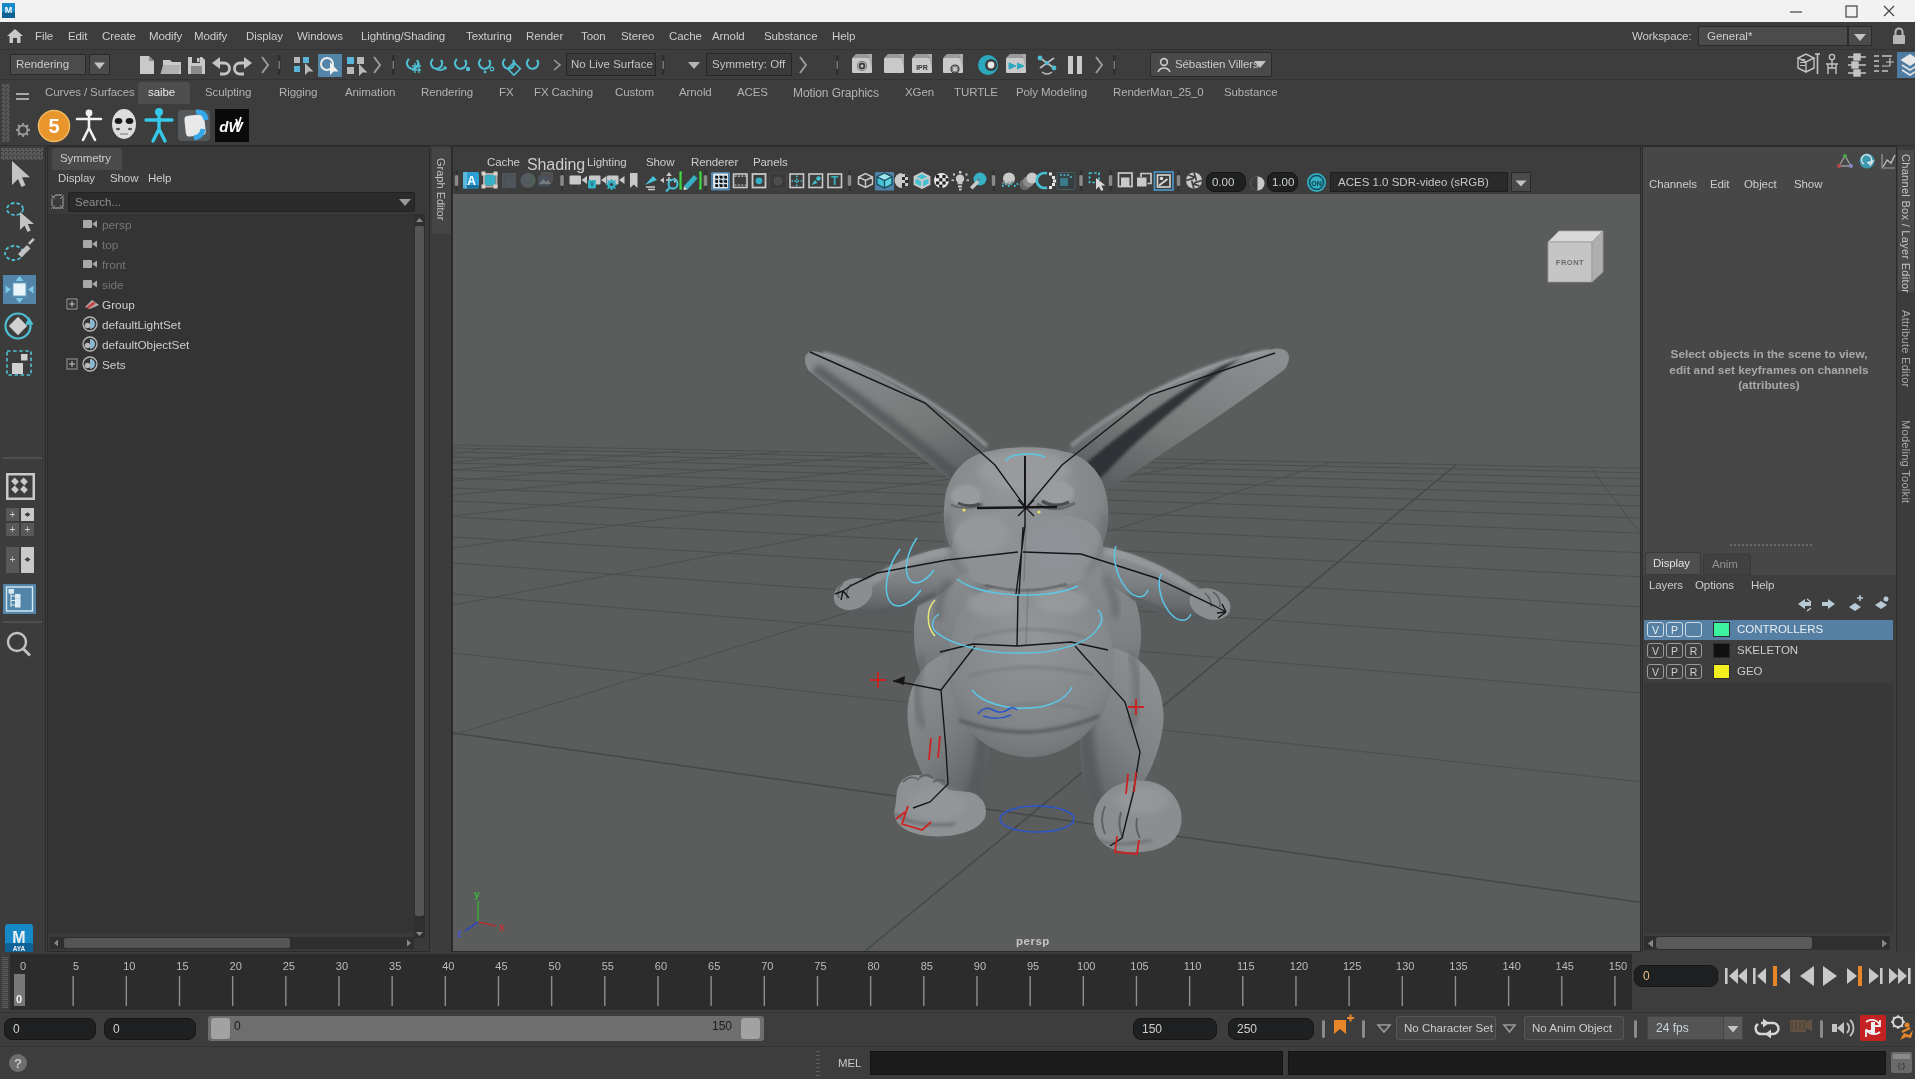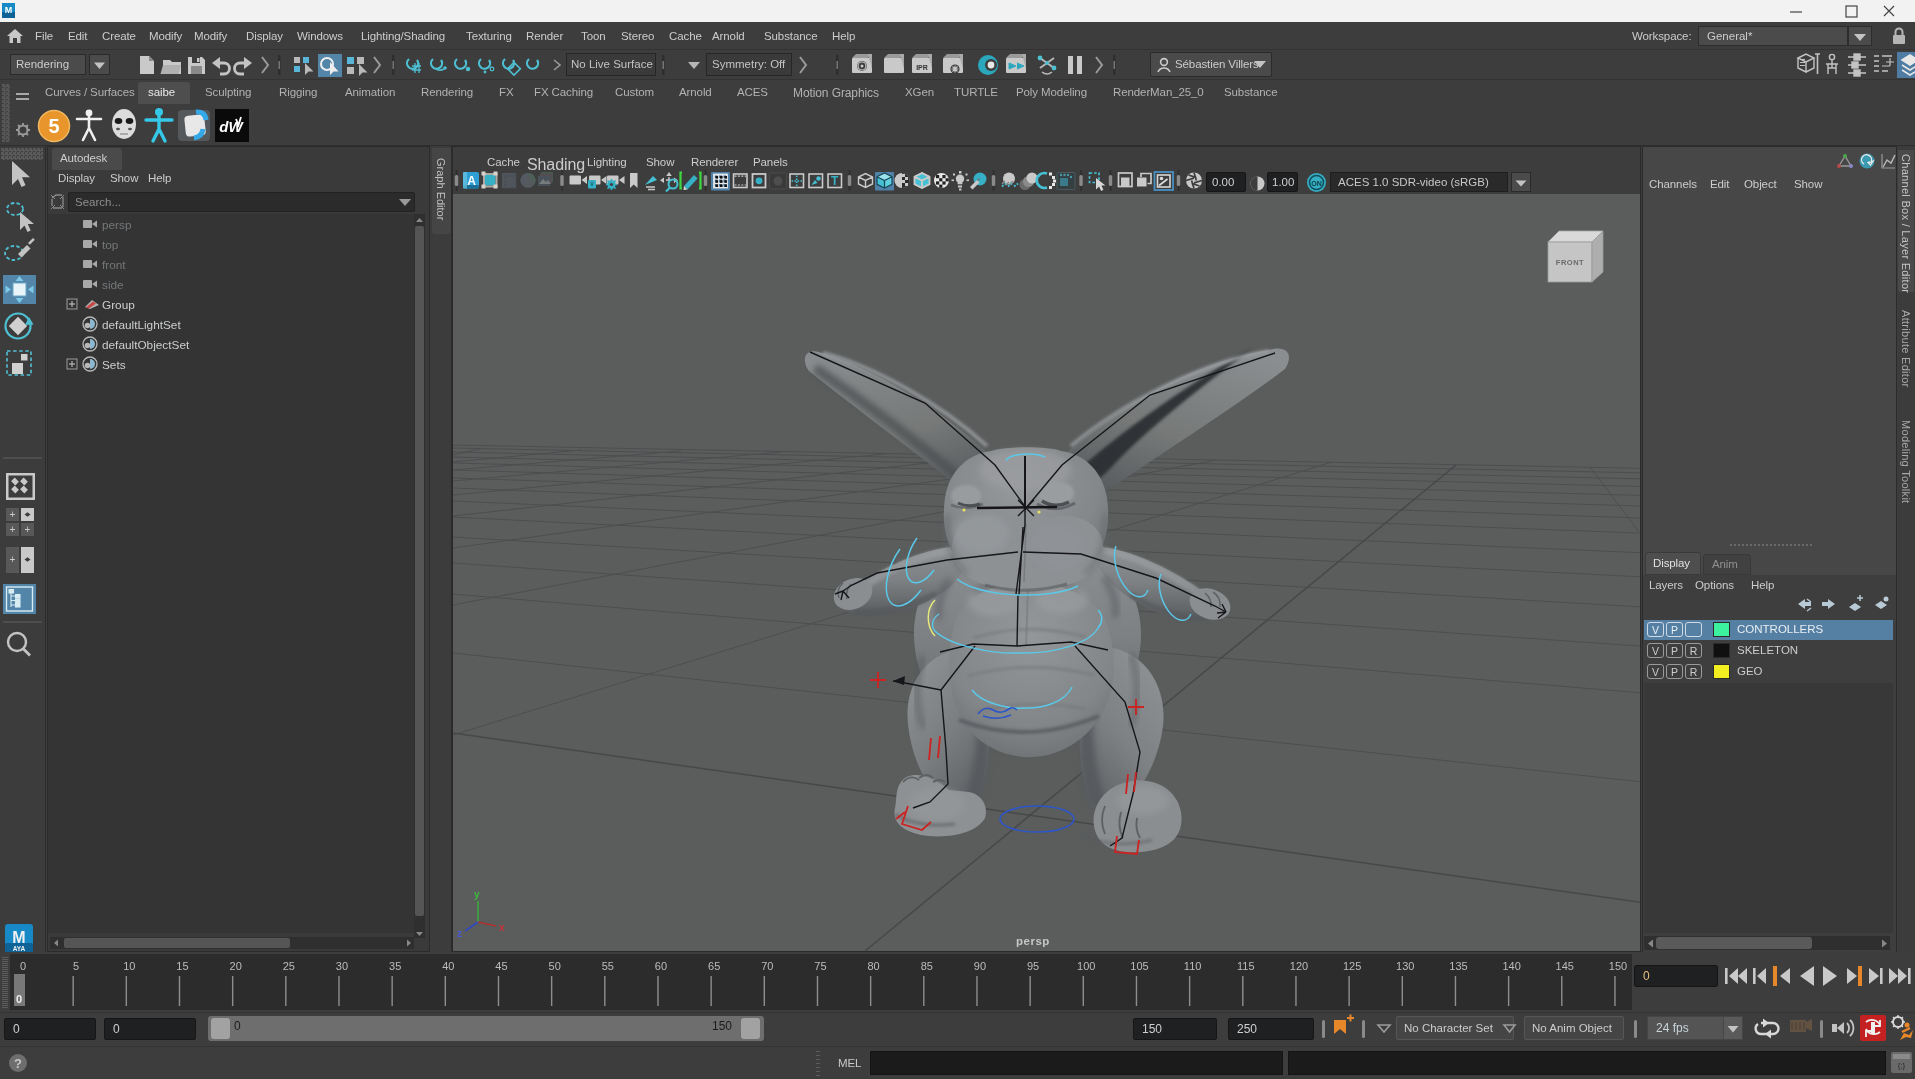--- a/index.html
+++ b/index.html
@@ -1,20 +1,20 @@
 <!DOCTYPE html>
 <html><head><meta charset="utf-8"><style>
 *{margin:0;padding:0;box-sizing:border-box}
 html,body{width:1915px;height:1079px;overflow:hidden;background:#3d3d3d;
  font-family:"Liberation Sans",sans-serif;-webkit-font-smoothing:antialiased}
 .abs{position:absolute}
 .txt{position:absolute;color:#cccccc;font-size:11.5px;white-space:nowrap;letter-spacing:-0.1px}
 #root{position:absolute;left:0;top:0;width:1915px;height:1079px}
 .field{position:absolute;background:#1e2021;border:1px solid #161616;color:#cfcfcf;
- font-size:12px;line-height:20px;padding-left:8px;border-radius:2px}
+ font-size:12px;line-height:20px;padding-left:8px;border-radius:8px}
 </style></head><body>
 <div id="root">
 
 <div class="abs" style="left:0;top:0;width:1915px;height:22px;background:#f2f2f2"></div>
 <svg class="abs" style="left:1px;top:2px" width="16" height="18" viewBox="0 0 16 18">
  <rect x="1" y="1" width="13" height="13" fill="#1789c6"></rect>
  <rect x="1" y="10" width="13" height="6" fill="#0e6296"></rect>
  <text x="7.5" y="11" font-size="9" font-weight="bold" fill="#fff" text-anchor="middle">M</text>
 </svg>
 <svg class="abs" style="left:1780px;top:0px" width="135" height="22" viewBox="0 0 135 22">
@@ -308,21 +308,21 @@
       <circle cx="17" cy="496" r="9" fill="none" stroke="#c3c3c3" stroke-width="2.4"></circle>
       <path d="M23.5 503 l6.5 6.5" stroke="#c3c3c3" stroke-width="2.8"></path>
       <rect x="5" y="778" width="28" height="29" rx="3" fill="#1789c6"></rect>
       <rect x="5" y="797" width="28" height="10" rx="2" fill="#0e6296"></rect>
       <text x="19" y="797" font-size="16" font-weight="bold" fill="#f0f0f0" text-anchor="middle">M</text>
       <text x="19" y="805" font-size="6.5" font-weight="bold" fill="#f0f0f0" text-anchor="middle">AYA</text>
     </svg>
 <div class="abs" style="left:47px;top:146px;width:383px;height:806px;background:#3a3a3a;border:1px solid #2b2b2b"></div>
 <div class="abs" style="left:48px;top:214px;width:367px;height:719px;background:#343434"></div>
 <div class="abs" style="left:52px;top:148px;width:70px;height:22px;background:#4a4a4a;border-radius:3px 3px 0 0"></div>
-<div class="txt" style="left:60px;top:152px;font-size:11.5px">Autodesk</div>
+<div class="txt" style="left:60px;top:152px;font-size:11.5px">Symmetry</div>
 <div class="txt" style="left:58px;top:172px">Display</div>
 <div class="txt" style="left:110px;top:172px">Show</div>
 <div class="txt" style="left:148px;top:172px">Help</div>
 <svg class="abs" style="left:50px;top:193px" width="16" height="18">
       <g stroke="#8a8a8a" fill="none" stroke-width="1.3">
         <path d="M2 5 l4 -3 h6 M13 4 l0 10 M3 15 l9 0 M2 6 v7"></path>
         <path d="M1 2 l4 4 M14 2 l-4 4 M1 16 l4 -4 M14 16 l-4 -4" stroke-width="1"></path>
       </g>
     </svg>
 <div class="abs" style="left:68px;top:192px;width:347px;height:20px;background:#2b2b2b;border:1px solid #222;border-radius:2px;color:#8e8e8e;font-size:11.5px;line-height:18px;padding-left:6px">Search...</div>
@@ -808,20 +808,21 @@
       </g>
 <g>
         <path d="M47 15 L51 8 L55 11 L59 3" fill="none" stroke="#b8b8b8" stroke-width="1.5"></path>
         <path d="M46 2 v14 h13" fill="none" stroke="#9a9a9a" stroke-width="1.2"></path>
       </g>
 </svg>
 <div class="txt" style="left:1649px;top:178px;font-size:11.5px">Channels</div>
 <div class="txt" style="left:1710px;top:178px;font-size:11.5px">Edit</div>
 <div class="txt" style="left:1744px;top:178px;font-size:11.5px">Object</div>
 <div class="txt" style="left:1794px;top:178px;font-size:11.5px">Show</div>
+<div class="abs" style="left:1648px;top:347px;width:242px;text-align:center;color:#a8a8a8;font-size:11.8px;font-weight:bold;line-height:15.5px">Select objects in the scene to view,<br>edit and set keyframes on channels<br>(attributes)</div>
 <div class="abs" style="left:1730px;top:544px;width:82px;height:2px;background:repeating-linear-gradient(90deg,#6a6a6a 0 2px,transparent 2px 4px)"></div>
 <div class="abs" style="left:1645px;top:552px;width:56px;height:23px;background:#4e4e4e;border:1px solid #3a3a3a;border-radius:3px 3px 0 0"></div>
 <div class="txt" style="left:1653px;top:557px;color:#e0e0e0;font-size:11.5px">Display</div>
 <div class="abs" style="left:1703px;top:554px;width:48px;height:21px;background:#414141;border:1px solid #383838;border-radius:3px 3px 0 0"></div>
 <div class="txt" style="left:1712px;top:558px;color:#909090;font-size:11.5px">Anim</div>
 <div class="abs" style="left:1643px;top:575px;width:253px;height:377px;background:#3e3e3e"></div>
 <div class="txt" style="left:1649px;top:579px;font-size:11.5px">Layers</div>
 <div class="txt" style="left:1695px;top:579px;font-size:11.5px">Options</div>
 <div class="txt" style="left:1751px;top:579px;font-size:11.5px">Help</div>
 <svg class="abs" style="left:1795px;top:595px" width="100" height="20" viewBox="0 0 100 20">
@@ -981,21 +982,21 @@
 <div class="abs" style="left:741px;top:1018px;width:19px;height:21px;background:#a2a2a2;border-radius:3px"></div>
 <div class="abs field" style="left:1133px;top:1018px;width:84px;height:22px;line-height:20px">150</div>
 <div class="abs field" style="left:1228px;top:1018px;width:86px;height:22px;line-height:20px">250</div>
 <svg class="abs" style="left:1316px;top:1012px" width="599 " height="34" viewBox="0 0 599 34">
       <rect x="6" y="8" width="3" height="18" rx="1.5" fill="#8a8a8a"></rect>
       <path d="M18 8 h12 v14 l-6 -5 l-6 5 Z" fill="#e8872a"></path>
       <path d="M31 6 h7 M34.5 2.5 v7" stroke="#e8872a" stroke-width="2"></path>
       <rect x="46" y="8" width="3" height="18" rx="1.5" fill="#8a8a8a"></rect>
       <path d="M62 13 l12 0 l-6 7 Z" fill="none" stroke="#9a9a9a" stroke-width="1.6"></path>
     </svg>
-<div class="abs" style="left:1396px;top:1016px;width:118px;height:24px;background:#454545;border:1px solid #565656;border-radius:2px;color:#ccc;font-size:11.5px;line-height:22px;padding-left:7px">No Character Set</div>
+<div class="abs" style="left:1396px;top:1016px;width:100px;height:24px;background:#454545;border:1px solid #565656;border-radius:2px;color:#ccc;font-size:11.5px;line-height:22px;padding-left:7px">No Character Set</div>
 <svg class="abs" style="left:1502px;top:1024px" width="16" height="10">
       <path d="M2 1 l11 0 l-5.5 7 Z" fill="none" stroke="#9a9a9a" stroke-width="1.6"></path>
     </svg>
 <div class="abs" style="left:1524px;top:1016px;width:100px;height:24px;background:#454545;border:1px solid #565656;border-radius:2px;color:#ccc;font-size:11.5px;line-height:22px;padding-left:7px">No Anim Object</div>
 <svg class="abs" style="left:1630px;top:1012px" width="12" height="34">
       <rect x="4" y="8" width="3" height="18" rx="1.5" fill="#8a8a8a"></rect>
     </svg>
 <div class="abs" style="left:1647px;top:1016px;width:77px;height:24px;background:#545454;border:1px solid #454545;color:#c9d6da;font-size:12px;line-height:22px;padding-left:8px">24 fps</div>
 <div class="abs" style="left:1723px;top:1016px;width:20px;height:24px;background:#5a5a5a;border:1px solid #454545"></div>
 <svg class="abs" style="left:1726px;top:1025px" width="15" height="9">

